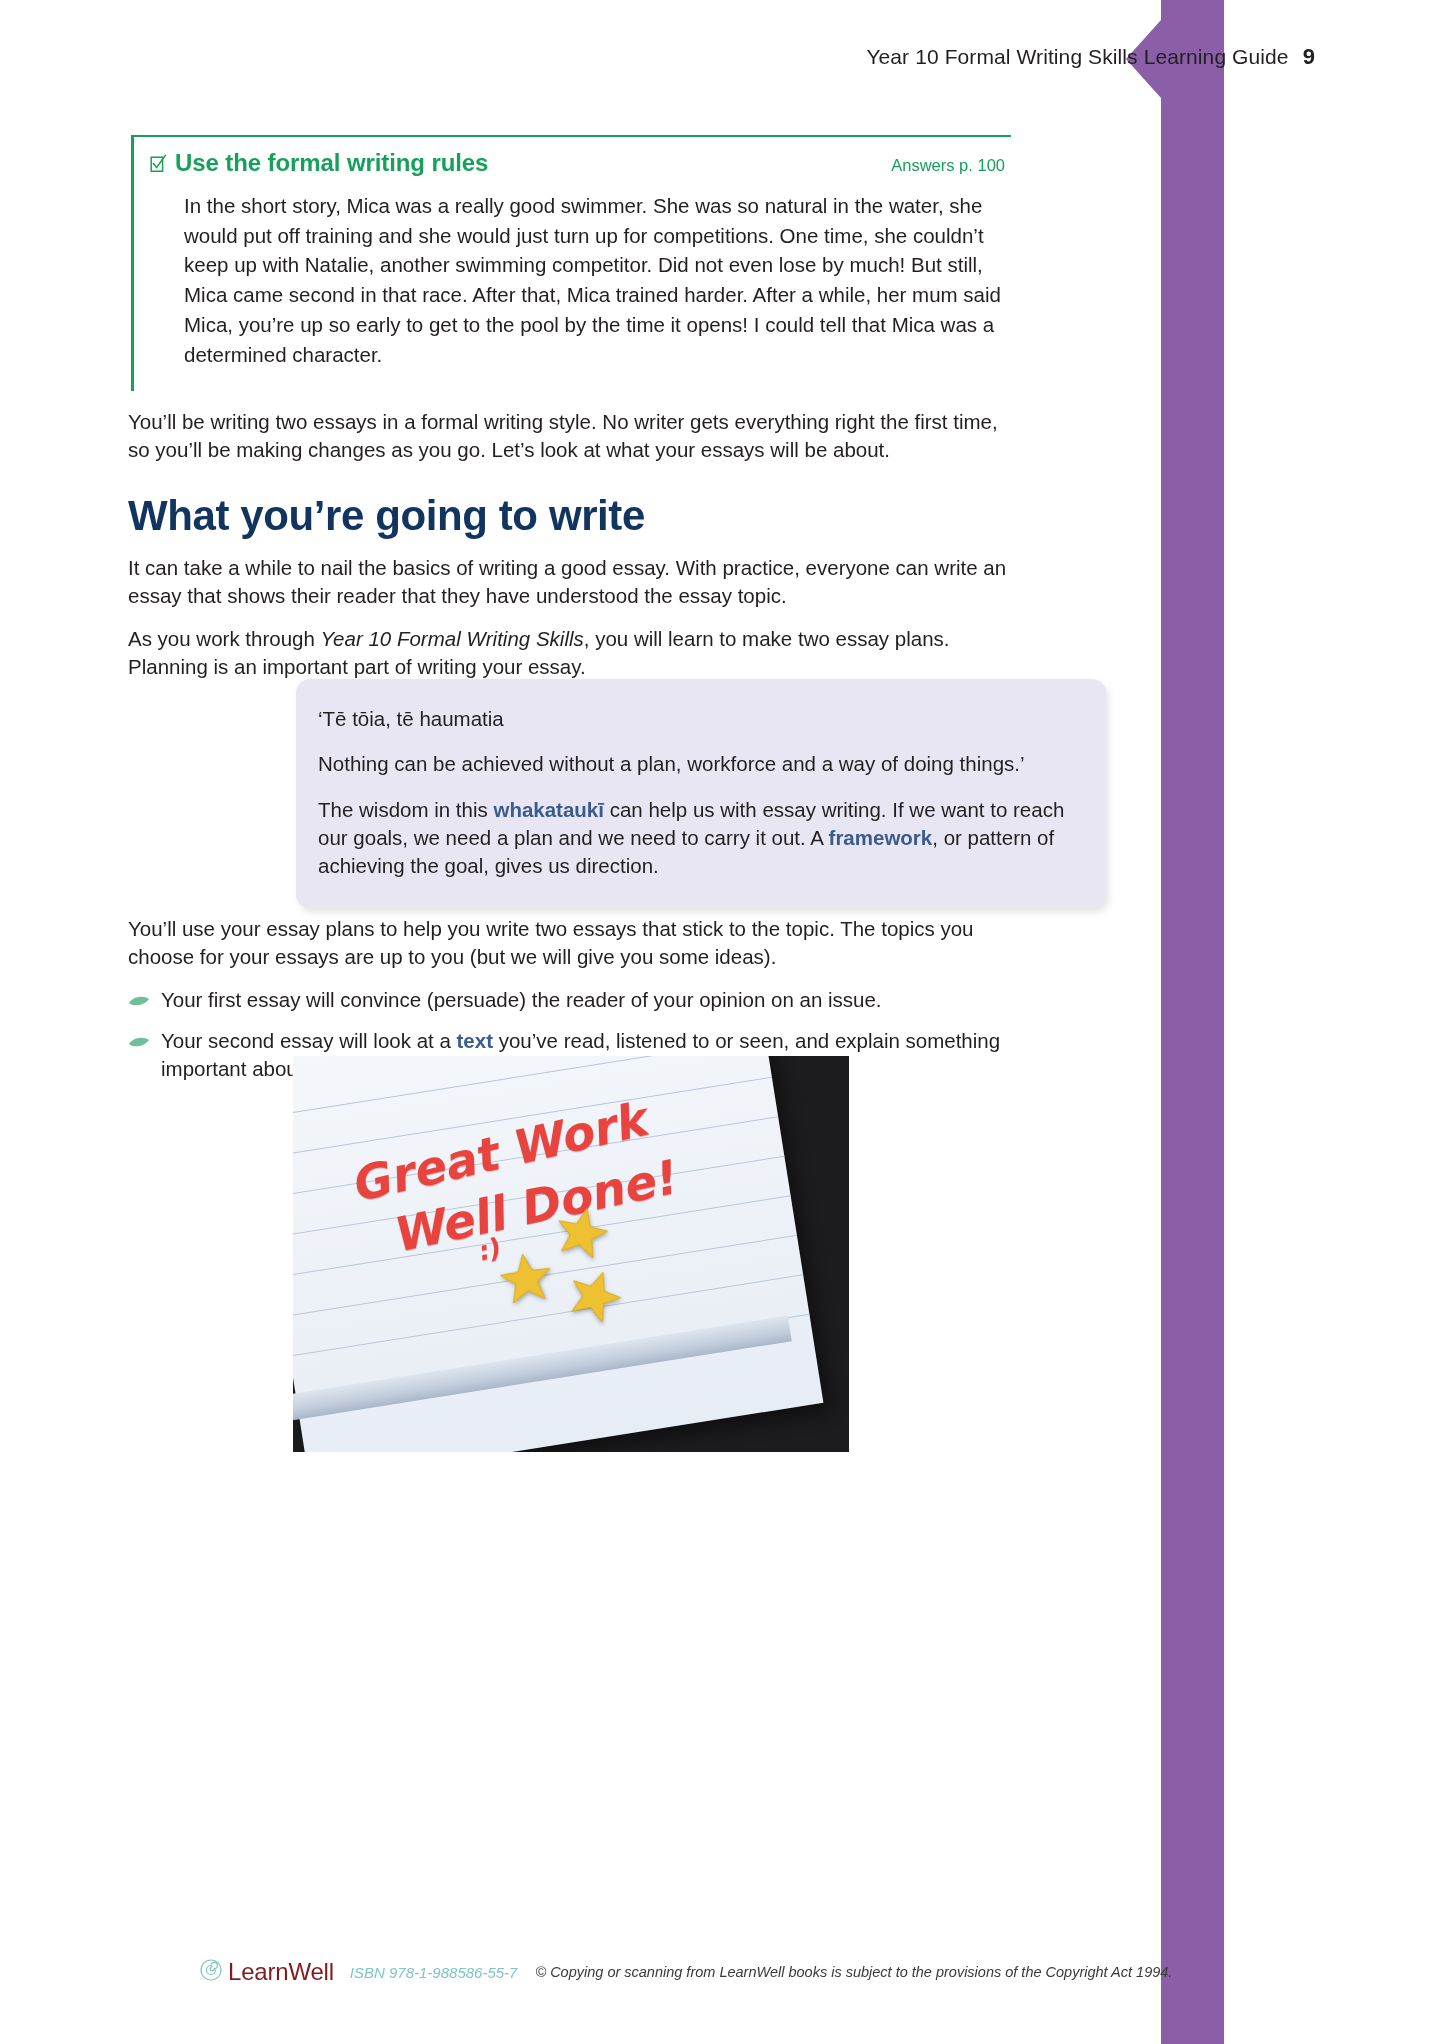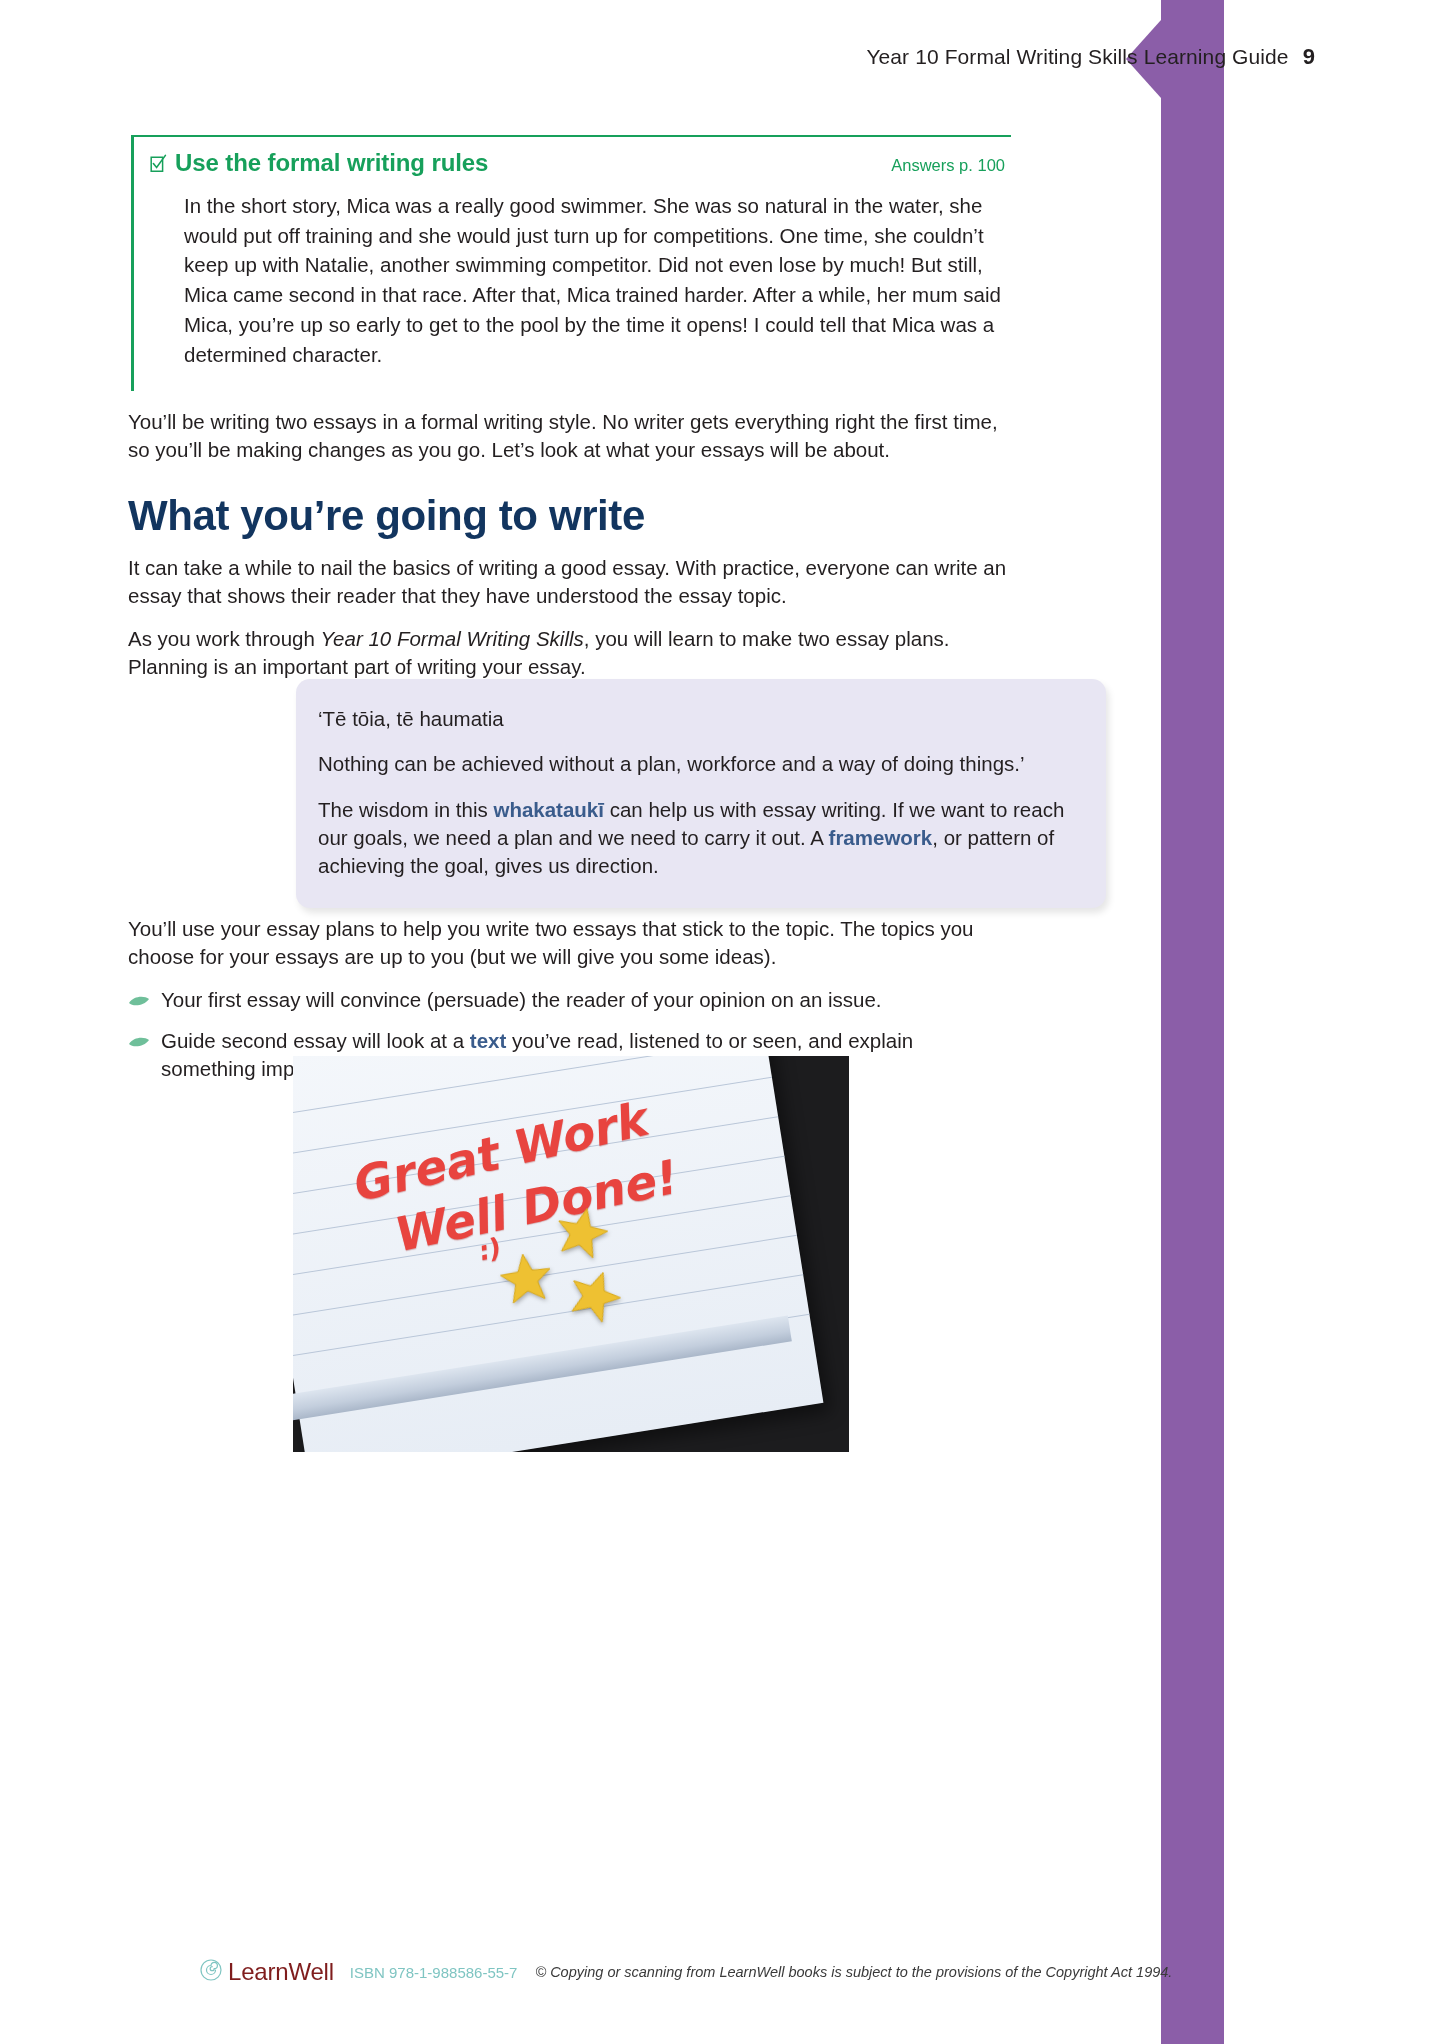--- a/index.html
+++ b/index.html
@@ -247,20 +247,21 @@
     margin-right: 16px;
   }
   .brand-mark { margin-right: 6px; display: block; }
   .brand-name {
     font-size: 24px;
     color: #7f1d1d;
     letter-spacing: -.2px;
   }
   .isbn {
     font-size: 15px;
+    font-style: italic;
     color: #7fc5c2;
     margin-right: 18px;
     white-space: nowrap;
   }
   .copyline {
     font-size: 14.5px;
     font-style: italic;
     color: #3a3a3a;
     white-space: nowrap;
   }
@@ -328,21 +329,21 @@
         </span>
       </div>
 
       <div class="bullet-row">
         <span class="leaf-icon">
           <svg width="22" height="12" viewBox="0 0 22 12">
             <path d="M1 8 C5 1, 16 0, 21 4 C16 11, 5 12, 1 8 Z" fill="#6fbf9a"></path>
           </svg>
         </span>
         <span class="bullet-text">
-          <span>Guide second essay will look at a </span><span class="kw">text</span><span> you’ve read, listened to or seen, and explain something important about a character.</span>
+          <span>Your second essay will look at a </span><span class="kw">text</span><span> you’ve read, listened to or seen, and explain something important about a character.</span>
         </span>
       </div>
 
     </div>
   </div>
 
   <div class="photo">
     <div class="photo-inner">
       <div class="pad">
         <div class="rule-line" style="top:60px;"></div>

